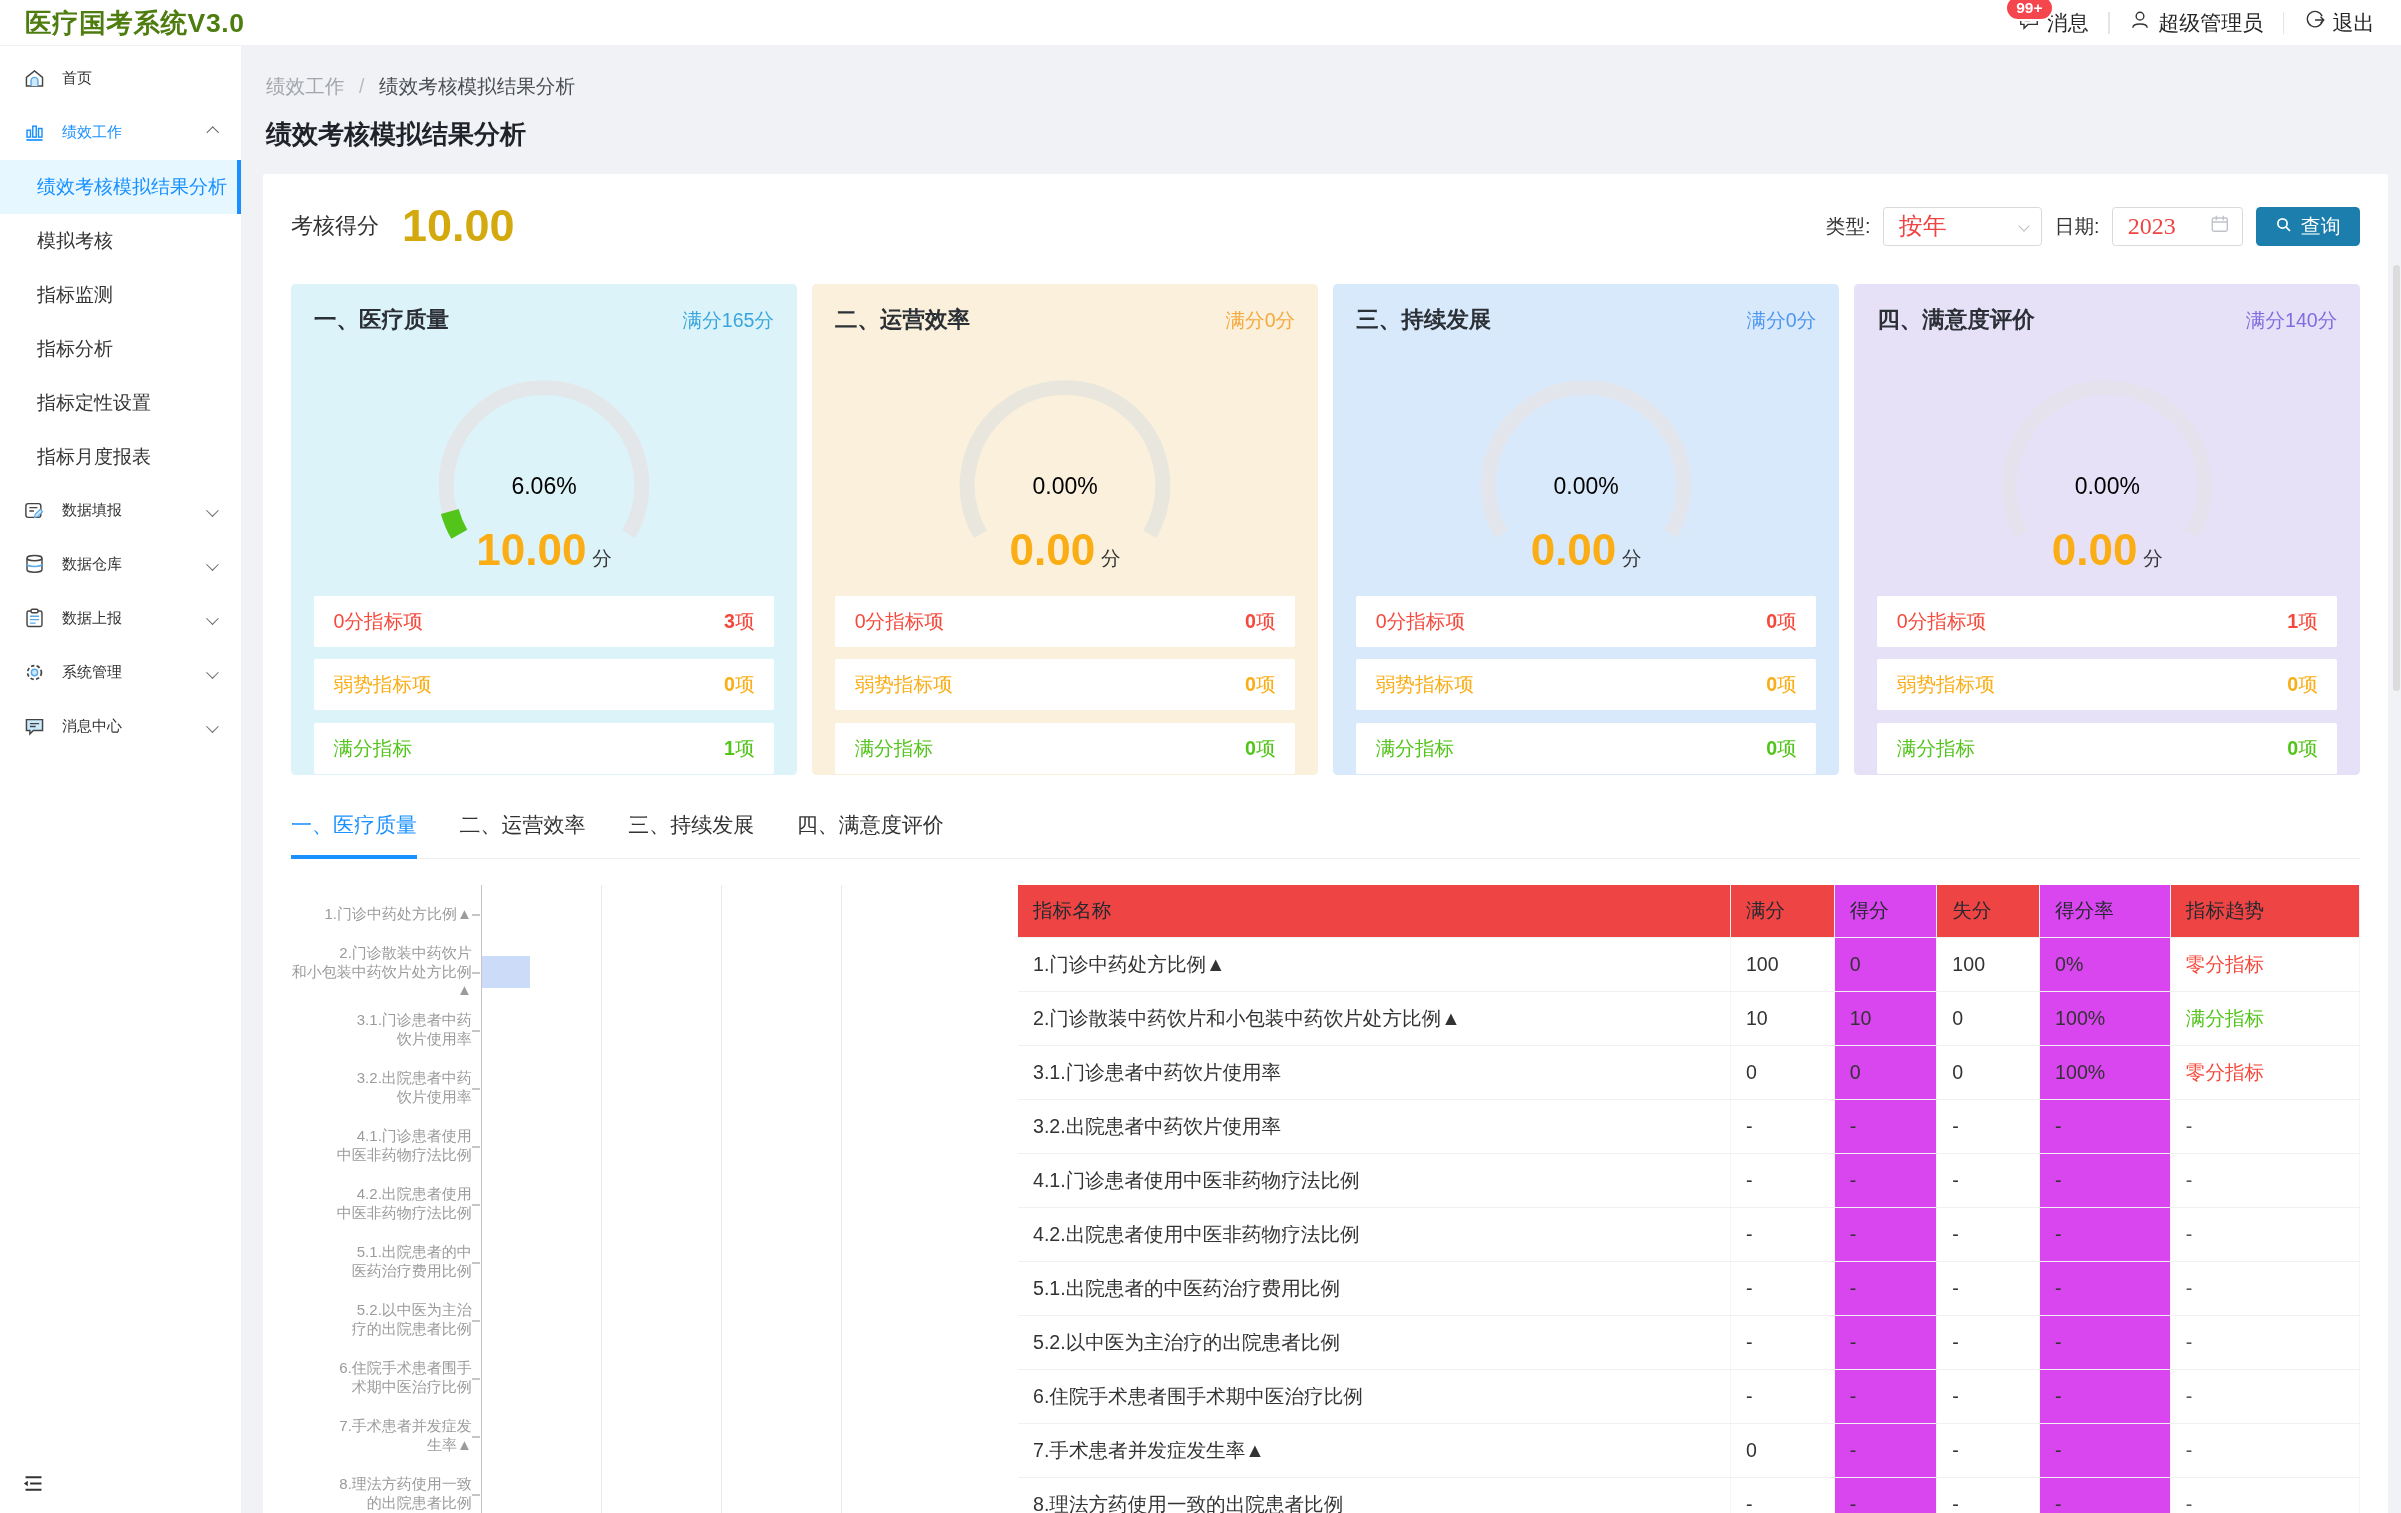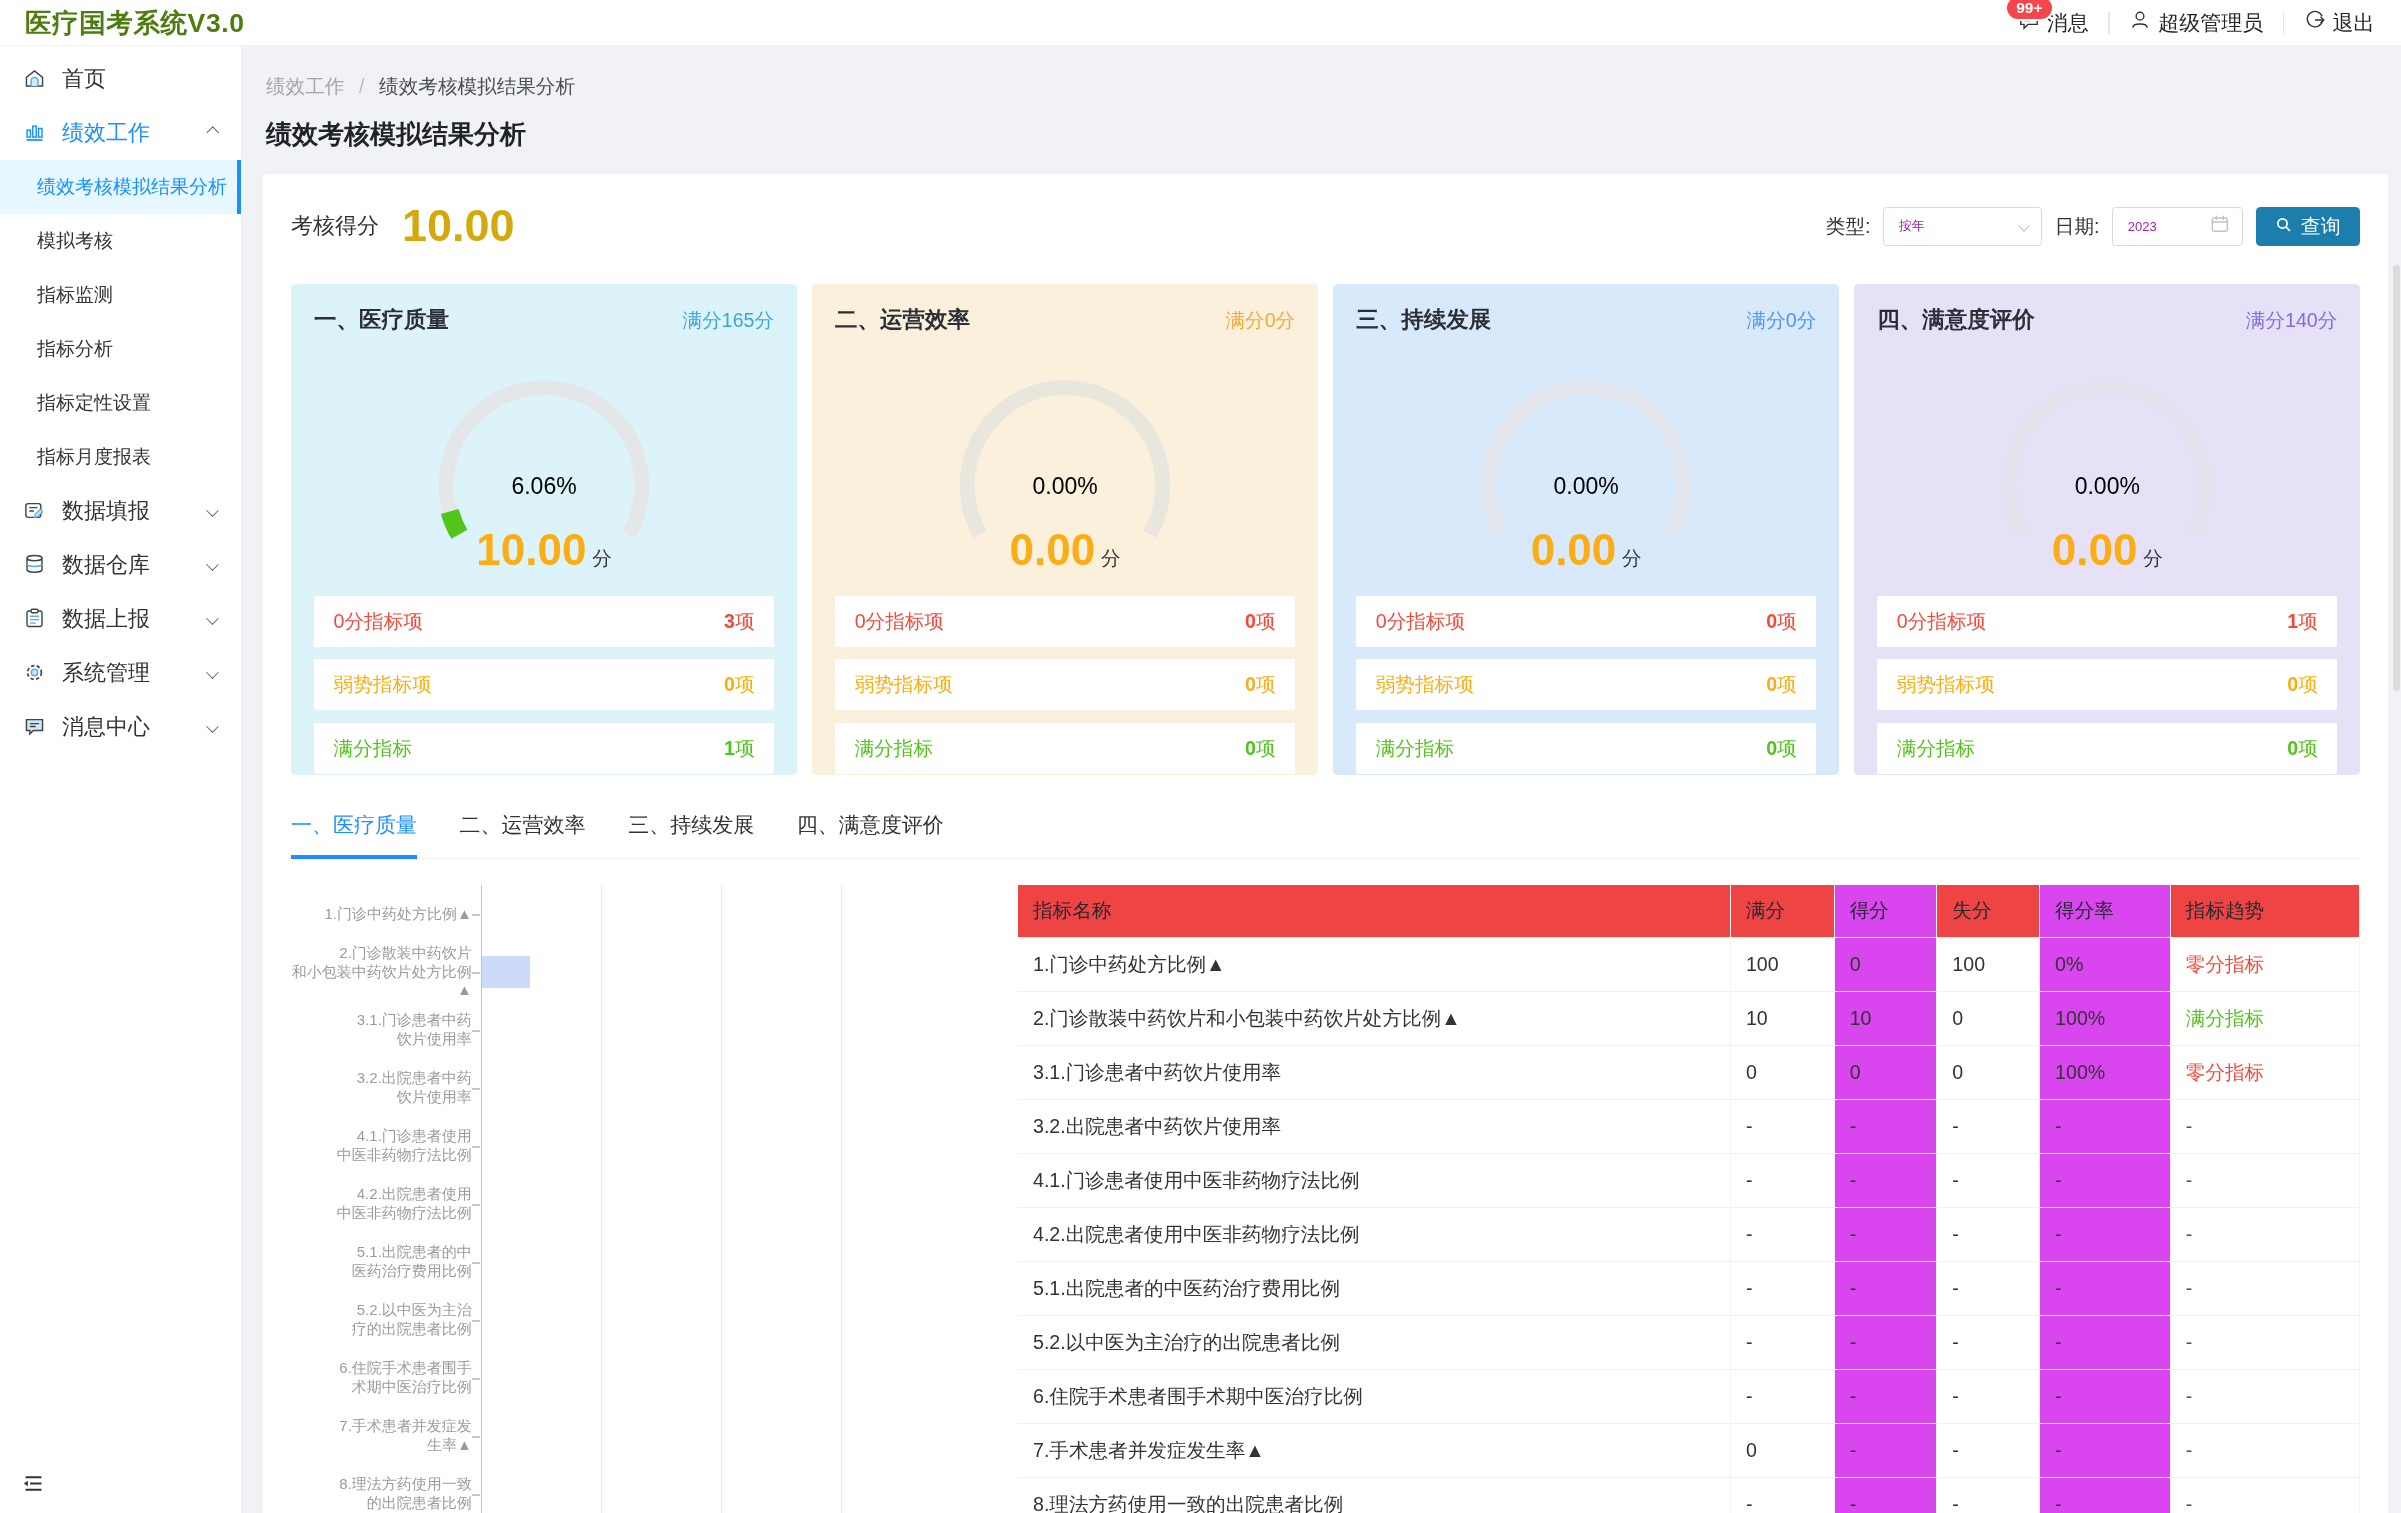--- a/index.html
+++ b/index.html
@@ -10,21 +10,21 @@
     border-bottom:1.2px solid #F2F2F2;display:flex;align-items:center;z-index:20;}
   .logo{font-size:26.5px;font-weight:700;color:#4d7c0f;padding-left:25px;letter-spacing:0.6px;}
   .top-right{margin-left:auto;display:flex;align-items:center;padding-right:26.5px;font-size:21px;color:#262626;}
   .top-item{display:flex;align-items:center;gap:7px;position:relative;cursor:pointer;}
   .top-sep{width:1.2px;height:22px;background:#E5E5E5;margin:0 19.6px;}
   .badge{position:absolute;top:-14px;left:-12.7px;background:#F5464D;color:#fff;font-size:15.5px;
     padding:2.3px 9.2px;border-radius:17.3px;border:2.3px solid #fff;font-weight:600;}
   
   .sidebar{position:absolute;top:46px;left:0;bottom:0;width:242px;background:#fff;
     border-right:1.2px solid #F0F0F0;padding-top:5.8px;z-index:10;}
-  .side-item{height:54px;display:flex;align-items:center;font-size:22px;color:#333;cursor:pointer;}
+  .side-item{height:54px;display:flex;align-items:center;font-size:15px;color:#333;cursor:pointer;}
   .side-item .sicon{width:23px;height:23px;margin-left:23px;margin-right:16px;flex:0 0 23px;}
   .side-sub{height:54px;display:flex;align-items:center;padding-left:37px;font-size:19px;color:#333;cursor:pointer;}
   .side-sub.active{background:#E6F7FF;color:#1890FF;border-right:4.6px solid #1890FF;}
   .blue{color:#1890FF;}
   .chev{width:9.2px;height:9.2px;border-left:1.7px solid #666;border-bottom:1.7px solid #666;
     margin-left:auto;margin-right:24px;}
   .chev.down{transform:rotate(-45deg);}
   .chev.up{transform:rotate(135deg);}
   .collapse-btn{position:absolute;bottom:15px;left:21px;cursor:pointer;}
   
@@ -35,22 +35,22 @@
   .page-title{margin:17.3px 0 0 24px;font-size:26px;font-weight:700;color:#1F2329;}
   .panel{margin:22px 12.7px 0 21px;background:#fff;border-radius:2.3px;padding:26.5px 28px;height:1382px;}
   
   .row1{display:flex;align-items:center;}
   .score-label{font-size:22px;color:#333;}
   .score-value{font-size:45px;font-weight:700;color:#D3A90E;margin-left:23px;}
   .filters{margin-left:auto;display:flex;align-items:center;gap:12.7px;font-size:19.6px;color:#333;}
   .box{height:39px;border:1.2px solid #D9D9D9;border-radius:3.5px;background:#fff;display:flex;
     align-items:center;padding:0 12.7px;}
   .sel{width:159px;}
-  .sel input,.date input{border:none;outline:none;font-size:13px;color:#a21caf;width:100%;
-    font-family:Liberation Sans, sans-serif;background:transparent;}
+  .sel input,.date input{border:none;outline:none;font-size:24px;color:#ef4444;width:100%;
+    font-family:Liberation Serif, serif;background:transparent;}
   .date{width:131px;}
   .sel-chev{width:8px;height:8px;border-left:1.7px solid #BFBFBF;border-bottom:1.7px solid #BFBFBF;
     transform:rotate(-45deg);margin-left:auto;flex:0 0 8px;}
   .query-btn{height:39px;padding:0 19.6px;background:#1B7EAC;border:none;border-radius:4.6px;color:#fff;
     font-size:20px;display:flex;align-items:center;gap:8px;cursor:pointer;font-family:inherit;}
   
   .cards{display:flex;gap:15px;margin-top:32px;}
   .card{flex:1;height:491px;border-radius:4.6px;padding:19.6px 23px;position:relative;overflow:hidden;}
   .card-head{display:flex;align-items:baseline;}
   .card-title{font-size:22.5px;font-weight:700;color:#2B2F36;}

